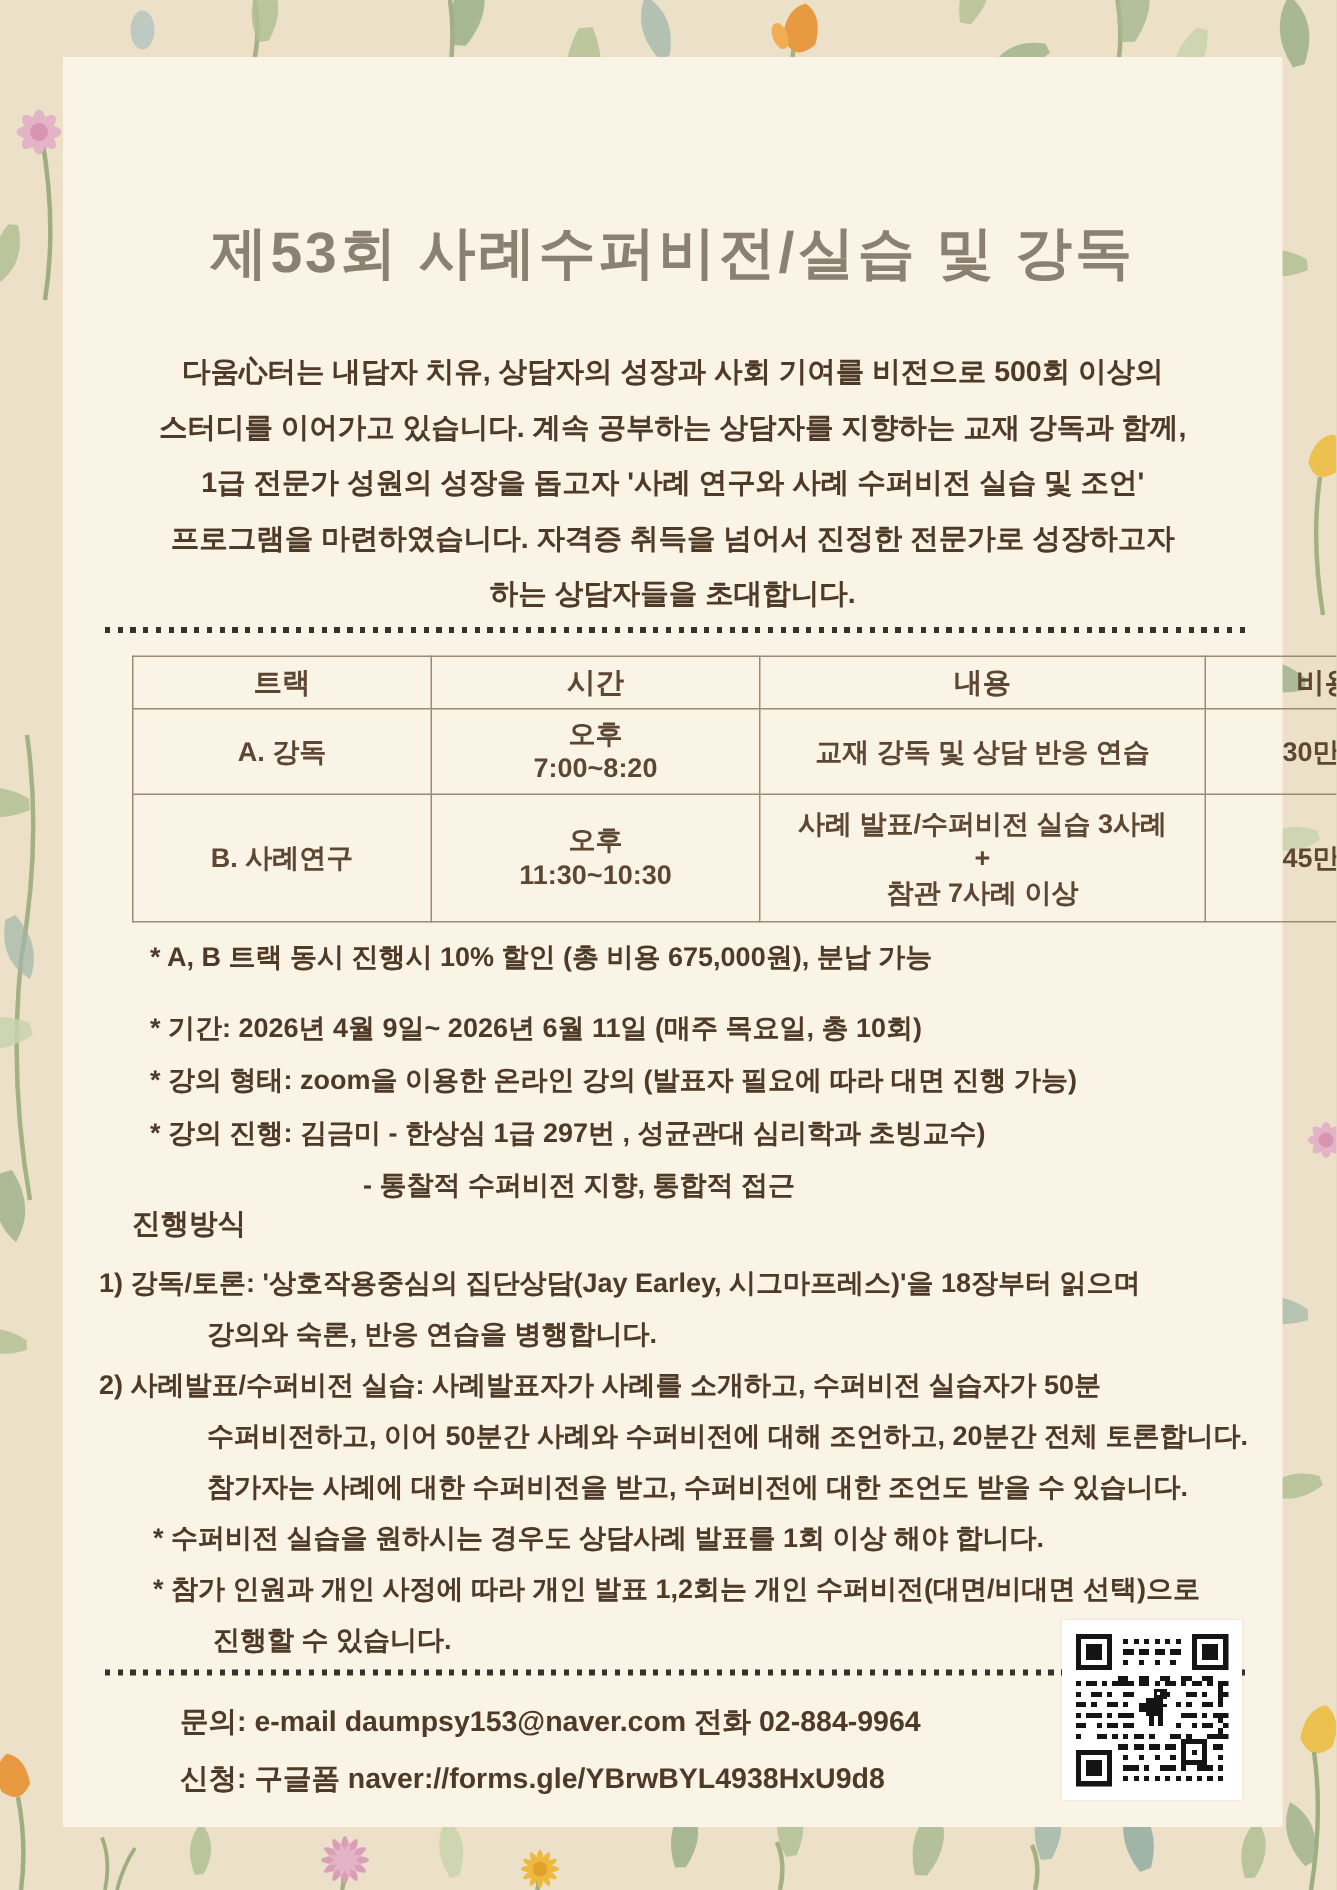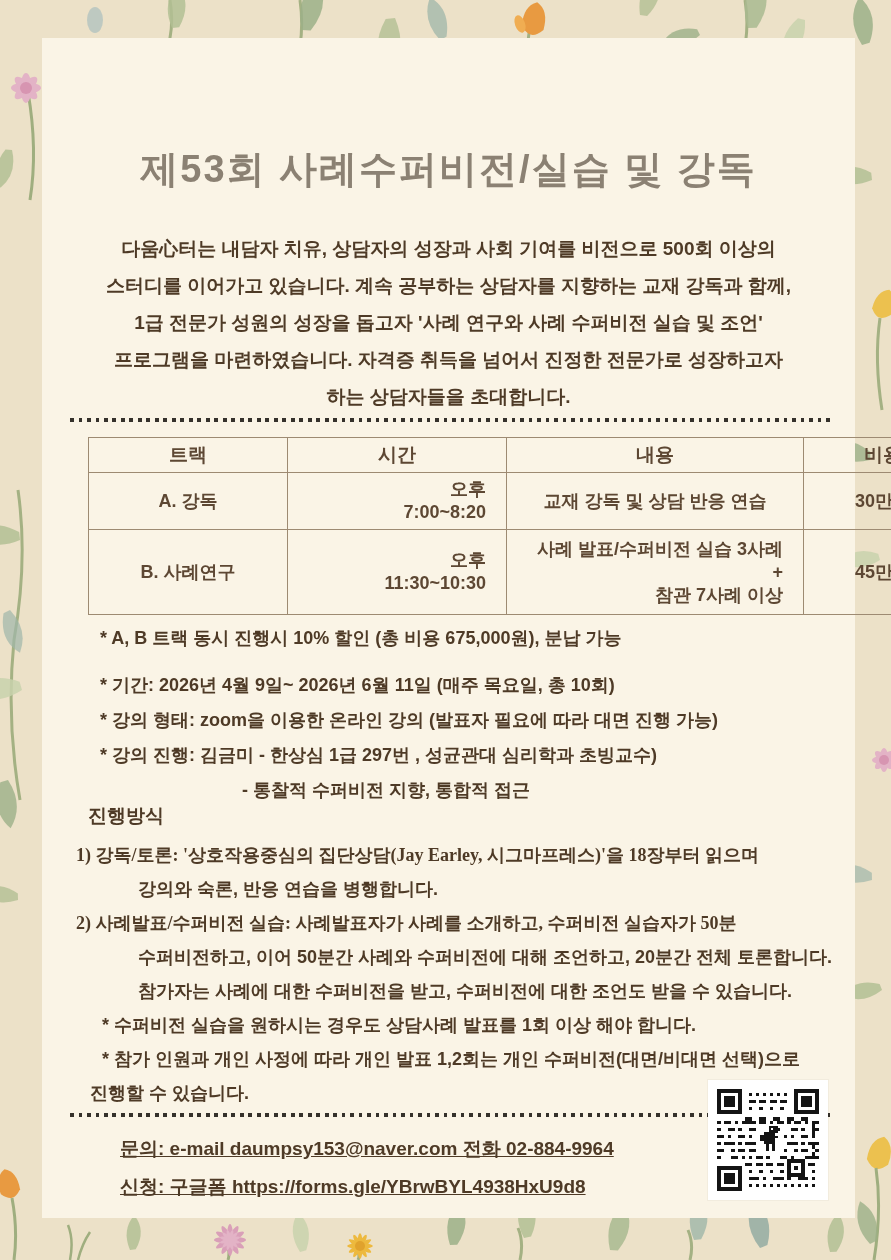--- a/index.html
+++ b/index.html
@@ -36,33 +36,33 @@
     color:#5d4733;font-weight:700;
   }
   table.program th,table.program td{
     border:1.5px solid #9d8a72;text-align:center;vertical-align:middle;
     padding:2px 20px;
   }
   table.program th{height:30px;font-size:19px;font-weight:700;}
   table.program tr.rowA td{height:52px;font-size:18px;}
   table.program tr.rowB td{height:80px;font-size:18px;}
   .c-track{width:158px;}.c-time{width:178px;}.c-content{width:256px;}.c-fee{width:118px;}
-  .cellline{line-height:23px;text-align:right;}
+  .cellline{line-height:23px;}
   .discount{
     position:absolute;left:58px;top:588px;font-size:18px;font-weight:600;color:#4e3a26;text-align:center;
   }
   .details{position:absolute;left:58px;top:630px;font-size:18px;font-weight:600;line-height:35px;}
   .details .d-sub{padding-left:142px;}
   .method-heading{position:absolute;left:46px;top:765px;font-size:19px;font-weight:700;}
   .method{position:absolute;left:0;top:800px;width:813px;font-size:18px;font-weight:600;line-height:34px;}
-  .method .m1{padding-left:34px;font-family:Liberation Serif, serif;}
+  .method .m1{padding-left:24px;}
   .method .m2{padding-left:96px;}
   .method .ms{padding-left:60px;}
-  .method .m3{padding-left:48px;}
-  .contact{position:absolute;left:78px;top:1092px;font-size:19px;font-weight:600;line-height:38px;color:#4e3a26;text-decoration:underline;}
+  .method .m3{padding-left:100px;}
+  .contact{position:absolute;left:78px;top:1092px;font-size:19px;font-weight:600;line-height:38px;color:#4e3a26;}
   .qr-card{
     position:absolute;left:666px;top:1042px;width:120px;height:120px;
     background:#ffffff;display:flex;align-items:center;justify-content:center;
     box-shadow:0 0 0 1px rgba(0,0,0,0.03);
   }
   .qr-card svg{width:102px;height:102px;}
 </style>
 </head>
 <body>
 
@@ -222,21 +222,21 @@
       <div class="m2">참가자는 사례에 대한 수퍼비전을 받고, 수퍼비전에 대한 조언도 받을 수 있습니다.</div>
       <div class="ms">* 수퍼비전 실습을 원하시는 경우도 상담사례 발표를 1회 이상 해야 합니다.</div>
       <div class="ms">* 참가 인원과 개인 사정에 따라 개인 발표 1,2회는 개인 수퍼비전(대면/비대면 선택)으로</div>
       <div class="m3">진행할 수 있습니다.</div>
     </div>
 
     <div class="dotted d2"></div>
 
     <div class="contact">
       <div>문의:  e-mail daumpsy153@naver.com   전화 02-884-9964</div>
-      <div>신청: 구글폼 https://forms.gle/YBrwBYL4938HxU9d8</div>
+      <div>신청: 구글폼 naver://forms.gle/YBrwBYL4938HxU9d8</div>
     </div>
 
     <div class="qr-card">
       <svg viewBox="0 0 29 29" shape-rendering="crispEdges" aria-hidden="true">
         <rect x="0" y="0" width="29" height="29" fill="#ffffff"></rect>
         <g stroke="#141414" stroke-width="1" fill="none">
           <line x1="9" y1="1.5" x2="20" y2="1.5" stroke-dasharray="1 1"></line>
           <line x1="9" y1="3.5" x2="20" y2="3.5" stroke-dasharray="2 1"></line>
           <line x1="9" y1="5.5" x2="20" y2="5.5" stroke-dasharray="1 2"></line>
           <line x1="8" y1="8.5" x2="28" y2="8.5" stroke-dasharray="2 2"></line>

